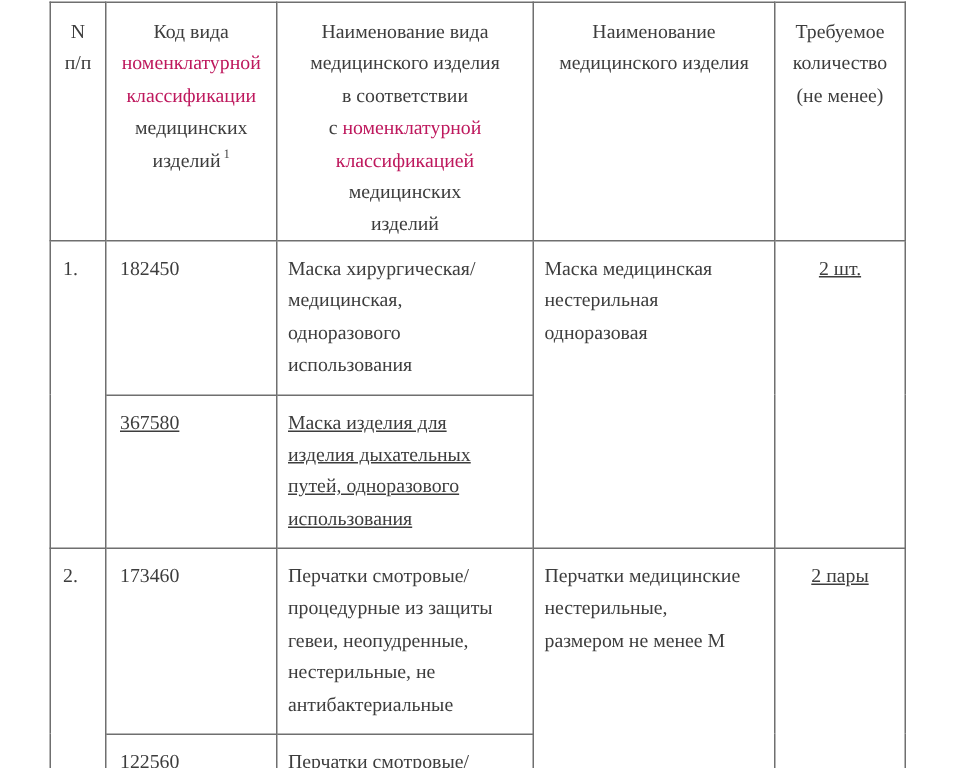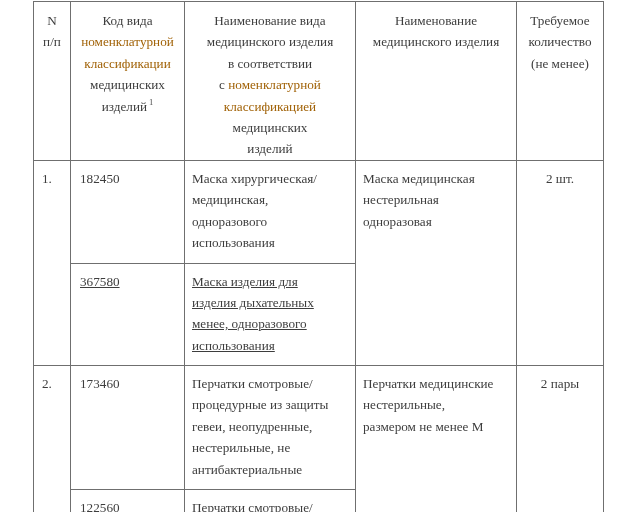--- a/index.html
+++ b/index.html
@@ -52,21 +52,21 @@
     height: 158px;
     text-align: center;
     vertical-align: top;
   }
   .head-pad {
     padding: 8px 4px 0 4px;
     line-height: 1.62;
   }
   .head-pad .ln { display: block; white-space: nowrap; }
   .link {
-    color: #a16207;
+    color: #be185d;
   }
   sup.fn {
     font-size: 8.5px;
     vertical-align: super;
     color: #4a4a4a;
     padding-left: 2px;
   }
 
   
   .cell-pad {
@@ -78,21 +78,21 @@
   td.num-cell {
     text-align: left;
   }
   td.num-cell .cell-pad { padding-left: 8px; }
 
   td.code-cell .cell-pad { padding-left: 9px; }
 
   td.qty-cell {
     text-align: center;
   }
-  td.qty-cell .cell-pad { padding-left: 4px; padding-right: 4px; }
+  td.qty-cell .cell-pad { padding-left: 4px; padding-right: 4px; text-decoration: underline; }
 
   tr.r1a td { height: 83px; }
   tr.r1b td { height: 87px; text-decoration: underline; }
   tr.r2a td { height: 103px; }
   tr.r2b td { height: 120px; }
 </style>
 </head>
 <body>
 
 <div id="sheet">
@@ -194,21 +194,21 @@
       <tr class="r1b">
         <td class="code-cell">
           <div class="cell-pad">
             <span class="ln">367580</span>
           </div>
         </td>
         <td>
           <div class="cell-pad">
             <span class="ln">Маска изделия для</span>
             <span class="ln">изделия дыхательных</span>
-            <span class="ln">менее, одноразового</span>
+            <span class="ln">путей, одноразового</span>
             <span class="ln">использования</span>
           </div>
         </td>
       </tr>
 
       <tr class="r2a">
         <td class="num-cell" rowspan="2">
           <div class="cell-pad">
             <span class="ln">2.</span>
           </div>

